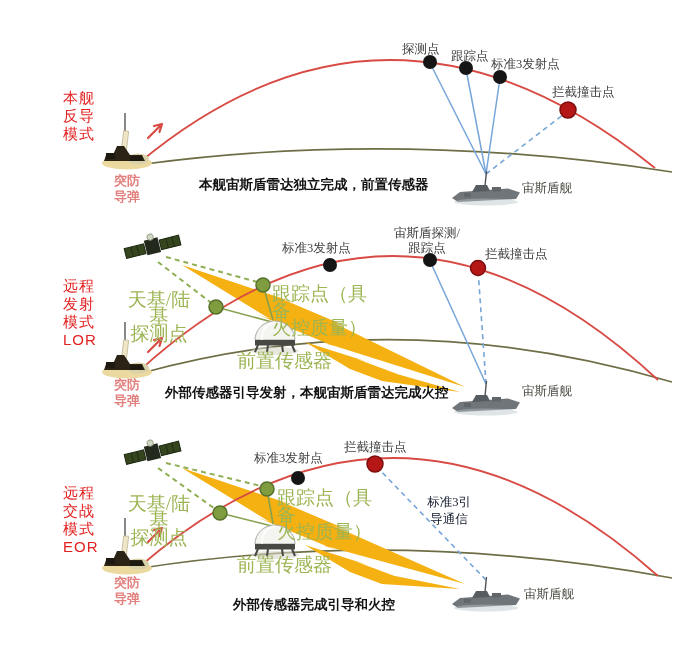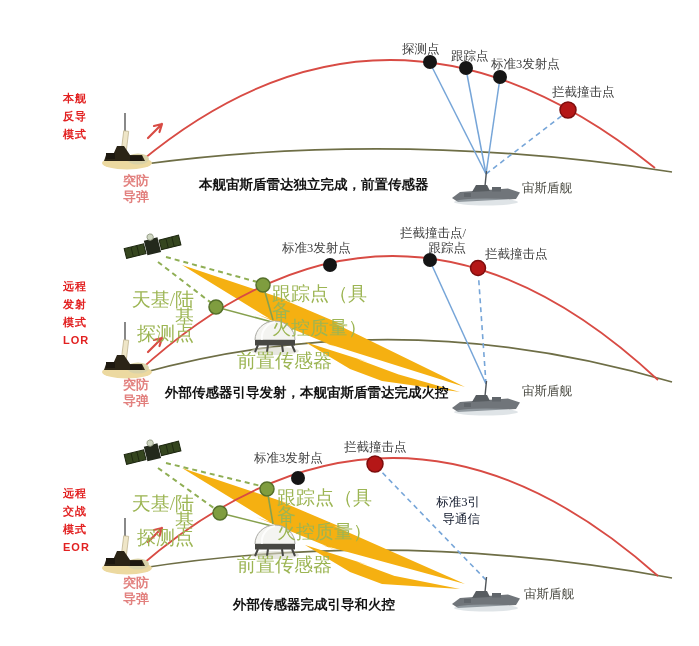--- a/index.html
+++ b/index.html
@@ -1,22 +1,22 @@
 <!DOCTYPE html>
 <html><head>
 <meta charset="utf-8">
 <style>
   html,body{margin:0;padding:0;background:#ffffff;}
   .stage{position:relative;width:699px;height:646px;background:#ffffff;
          font-family:"Liberation Sans",sans-serif;overflow:hidden;}
   .stage svg{position:absolute;left:0;top:0;}
   .lbl{position:absolute;white-space:pre-line;color:#3d3d3d;
        font-family:"Liberation Serif",serif;font-size:12.5px;line-height:15px;}
-  .center{text-align:right;}
-  .mode{position:absolute;color:#e22121;font-weight:bold;font-size:11px;
+  .center{text-align:center;}
+  .mode{position:absolute;color:#e22121;font-weight:normal;font-size:15px;
         line-height:18px;white-space:pre-line;letter-spacing:1px;
         font-family:"Liberation Sans",sans-serif;}
   .caption{position:absolute;color:#121212;font-weight:bold;font-size:13.5px;
            white-space:nowrap;font-family:"Liberation Sans",sans-serif;}
   .green{color:#9cb553;font-size:19px;line-height:17px;}
   .pink{color:#e2807e;font-weight:bold;font-size:13px;line-height:16px;
         font-family:"Liberation Sans",sans-serif;}
   .gray{color:#0f172a;}
   .shiplbl{color:#4c4c44;}
 </style>
@@ -141,21 +141,21 @@
 
   <div class="mode" style="left:63px;top:277px">远程
 发射
 模式
 LOR</div>
   <div class="lbl green center" style="left:124px;top:291px;width:70px">天基/陆基
 探测点</div>
   <div class="lbl green" style="left:272px;top:285px;width:96px">跟踪点（具备
 火控质量）</div>
   <div class="lbl" style="left:282px;top:241px">标准3发射点</div>
-  <div class="lbl center" style="left:388px;top:226px;width:78px">拦截撞击点/
+  <div class="lbl center" style="left:388px;top:226px;width:78px">宙斯盾探测/
 跟踪点</div>
   <div class="lbl" style="left:485px;top:247px">拦截撞击点</div>
   <div class="lbl green" style="left:237px;top:352px">前置传感器</div>
   <div class="lbl pink center" style="left:105px;top:377px;width:44px">突防
 导弹</div>
   <div class="lbl shiplbl" style="left:522px;top:384px">宙斯盾舰</div>
   <div class="caption" style="left:165px;top:384px">外部传感器引导发射，本舰宙斯盾雷达完成火控</div>
 
   <div class="mode" style="left:63px;top:484px">远程
 交战

